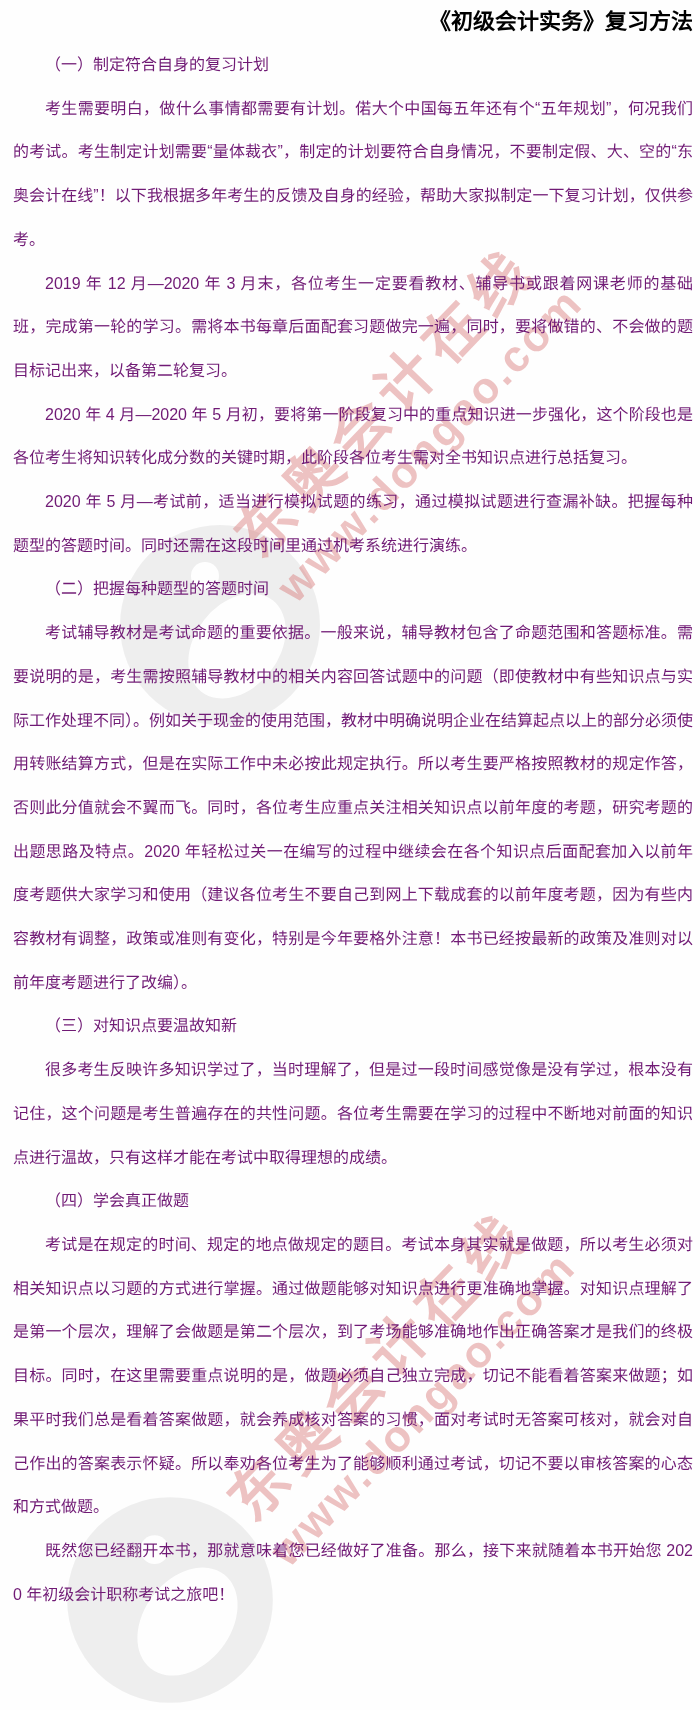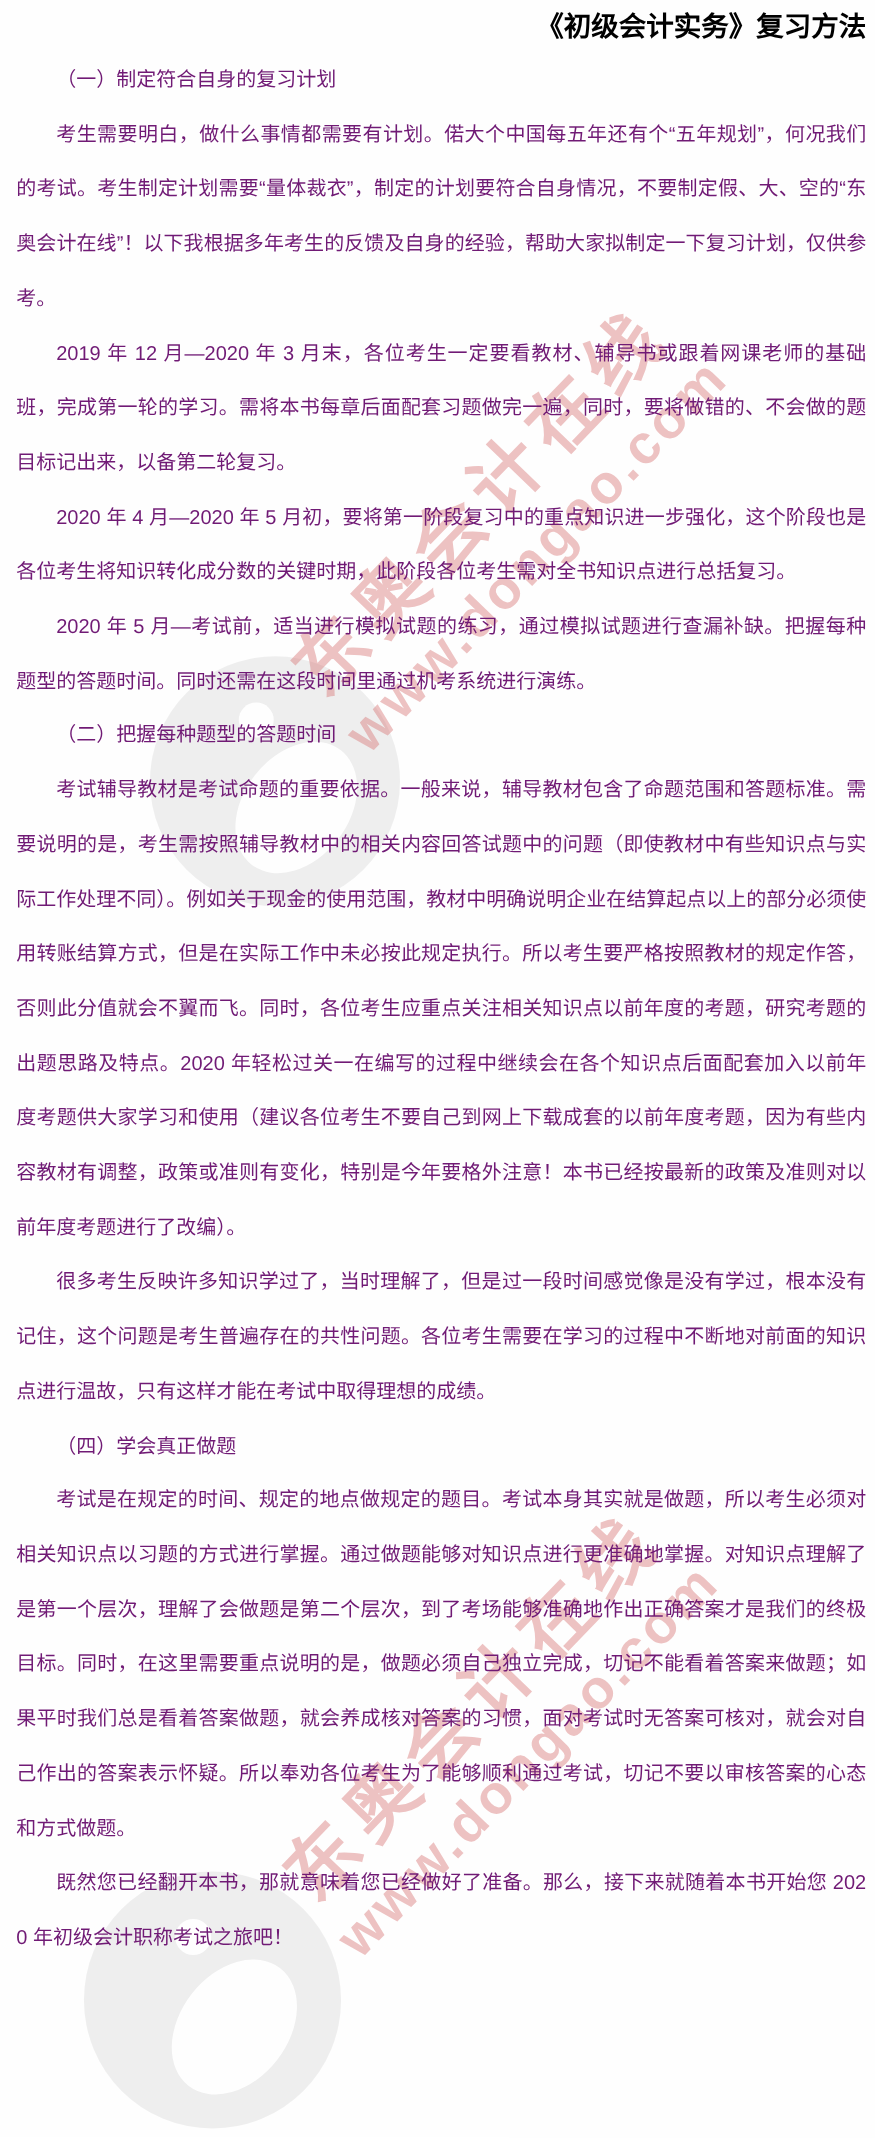--- a/index.html
+++ b/index.html
@@ -92,20 +92,21 @@
   <div class="content">
     <h1 class="doc-title">《初级会计实务》复习方法</h1>
 
     <p>（一）制定符合自身的复习计划</p>
     <p>考生需要明白，做什么事情都需要有计划。偌大个中国每五年还有个“五年规划”，何况我们的考试。考生制定计划需要“量体裁衣”，制定的计划要符合自身情况，不要制定假、大、空的“东奥会计在线”！以下我根据多年考生的反馈及自身的经验，帮助大家拟制定一下复习计划，仅供参考。</p>
     <p>2019 年 12 月—2020 年 3 月末，各位考生一定要看教材、辅导书或跟着网课老师的基础班，完成第一轮的学习。需将本书每章后面配套习题做完一遍，同时，要将做错的、不会做的题目标记出来，以备第二轮复习。</p>
     <p>2020 年 4 月—2020 年 5 月初，要将第一阶段复习中的重点知识进一步强化，这个阶段也是各位考生将知识转化成分数的关键时期，此阶段各位考生需对全书知识点进行总括复习。</p>
     <p>2020 年 5 月—考试前，适当进行模拟试题的练习，通过模拟试题进行查漏补缺。把握每种题型的答题时间。同时还需在这段时间里通过机考系统进行演练。</p>
     <p>（二）把握每种题型的答题时间</p>
     <p>考试辅导教材是考试命题的重要依据。一般来说，辅导教材包含了命题范围和答题标准。需要说明的是，考生需按照辅导教材中的相关内容回答试题中的问题（即使教材中有些知识点与实际工作处理不同）。例如关于现金的使用范围，教材中明确说明企业在结算起点以上的部分必须使用转账结算方式，但是在实际工作中未必按此规定执行。所以考生要严格按照教材的规定作答，否则此分值就会不翼而飞。同时，各位考生应重点关注相关知识点以前年度的考题，研究考题的出题思路及特点。2020 年轻松过关一在编写的过程中继续会在各个知识点后面配套加入以前年度考题供大家学习和使用（建议各位考生不要自己到网上下载成套的以前年度考题，因为有些内容教材有调整，政策或准则有变化，特别是今年要格外注意！本书已经按最新的政策及准则对以前年度考题进行了改编）。</p>
+    <p>（三）对知识点要温故知新</p>
     <p>很多考生反映许多知识学过了，当时理解了，但是过一段时间感觉像是没有学过，根本没有记住，这个问题是考生普遍存在的共性问题。各位考生需要在学习的过程中不断地对前面的知识点进行温故，只有这样才能在考试中取得理想的成绩。</p>
     <p>（四）学会真正做题</p>
     <p>考试是在规定的时间、规定的地点做规定的题目。考试本身其实就是做题，所以考生必须对相关知识点以习题的方式进行掌握。通过做题能够对知识点进行更准确地掌握。对知识点理解了是第一个层次，理解了会做题是第二个层次，到了考场能够准确地作出正确答案才是我们的终极目标。同时，在这里需要重点说明的是，做题必须自己独立完成，切记不能看着答案来做题；如果平时我们总是看着答案做题，就会养成核对答案的习惯，面对考试时无答案可核对，就会对自己作出的答案表示怀疑。所以奉劝各位考生为了能够顺利通过考试，切记不要以审核答案的心态和方式做题。</p>
     <p>既然您已经翻开本书，那就意味着您已经做好了准备。那么，接下来就随着本书开始您 2020 年初级会计职称考试之旅吧！</p>
 
   </div>
 
 </div>
 
 </body></html>

